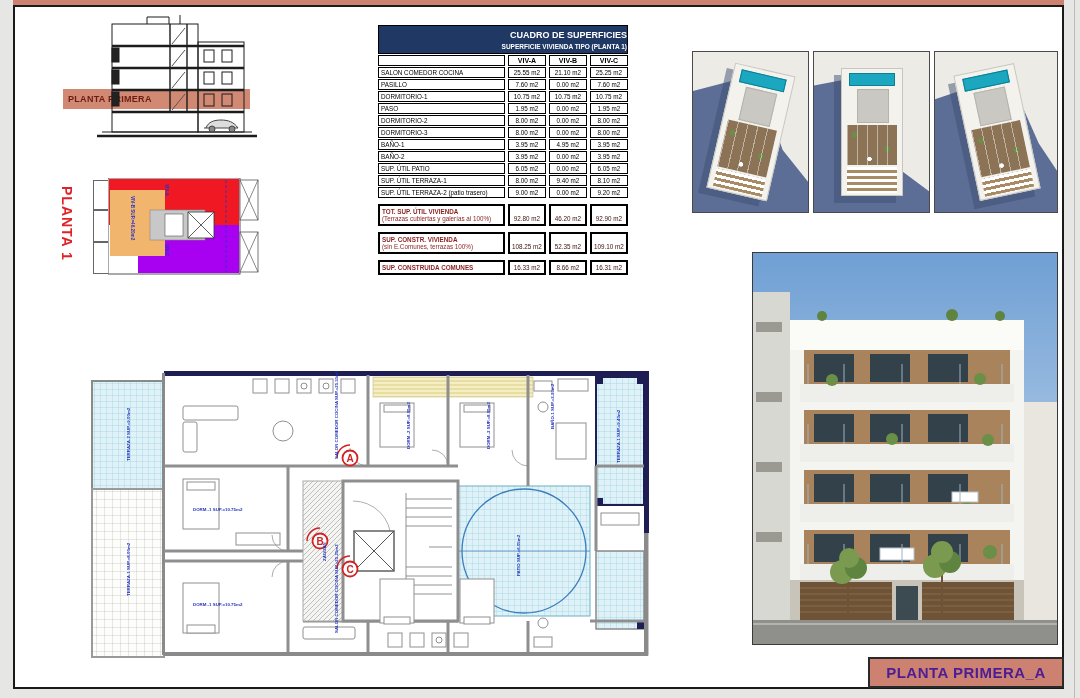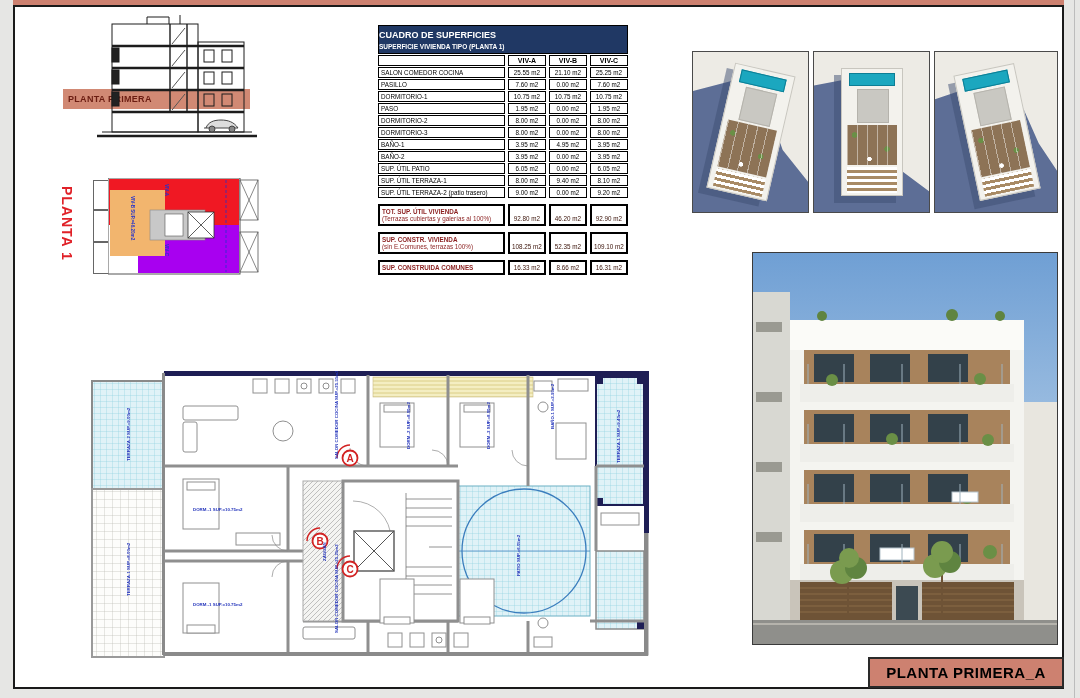--- a/index.html
+++ b/index.html
@@ -19,21 +19,21 @@
   
   #key-plan{left:45px;top:168px;width:215px;height:126px;z-index:2;}
   #key-plan-title{position:absolute;left:30px;top:18px;font-size:14px;font-weight:bold;color:#e02128;
        transform:rotate(90deg);transform-origin:0 0;white-space:nowrap;letter-spacing:1px;}
   .kp-box{position:absolute;border:1px solid #666;background:#fff;}
   .kp-unit-label{position:absolute;font-size:4.6px;font-weight:bold;color:#2233cc;
        transform:rotate(90deg);transform-origin:0 0;white-space:nowrap;}
 
   
   #surfaces-table{left:378px;top:25px;width:250px;z-index:2;}
-  #table-head{background:#203864;border:1px solid #000;color:#fff;text-align:left;}
+  #table-head{background:#203864;border:1px solid #000;color:#fff;text-align:right;}
   #table-title{font-size:9px;font-weight:bold;padding:4px 0 3px;}
   #table-subtitle{font-size:6.5px;font-weight:bold;padding:0 0 3px;}
   .t-grid{display:grid;grid-template-columns:127px 38px 38px 38px;column-gap:3px;margin-top:1px;}
   .t-cell{border:1px solid #000;height:9px;line-height:9px;font-size:6.3px;overflow:hidden;white-space:nowrap;background:#fff;}
   .t-label{text-align:left;padding-left:2px;}
   .t-val{text-align:center;}
   .t-colhead{font-weight:bold;text-align:center;font-size:7px;}
   .sum-grid{display:grid;grid-template-columns:127px 38px 38px 38px;column-gap:3px;margin-top:6px;}
   .sum-label{border:2px solid #000;font-size:6.3px;color:#8a1e1e;padding:2px 2px;background:#fff;}
   .sum-label .l1{font-weight:bold;}
@@ -60,21 +60,21 @@
 
   
   #floor-plan{left:88px;top:371px;z-index:2;}
 
   
   #facade-render{left:752px;top:252px;z-index:2;}
 
   
   #title-block{left:868px;top:657px;width:192px;height:27px;background:#cd8170;border:2px solid #2a2a2a;
        display:flex;align-items:center;justify-content:center;z-index:3;}
-  #title-block-label{font-size:15px;font-weight:bold;color:#000000;letter-spacing:.5px;}
+  #title-block-label{font-size:15px;font-weight:bold;color:#4c1d95;letter-spacing:.5px;}
 </style>
 </head>
 <body>
 
 <div class="abs" id="sheet-frame"></div>
 <div class="abs" id="top-accent"></div>
 <div class="abs" id="outer-line"></div>
 
 <div class="abs" id="section-band">
   <div id="section-band-label">PLANTA PRIMERA</div>

